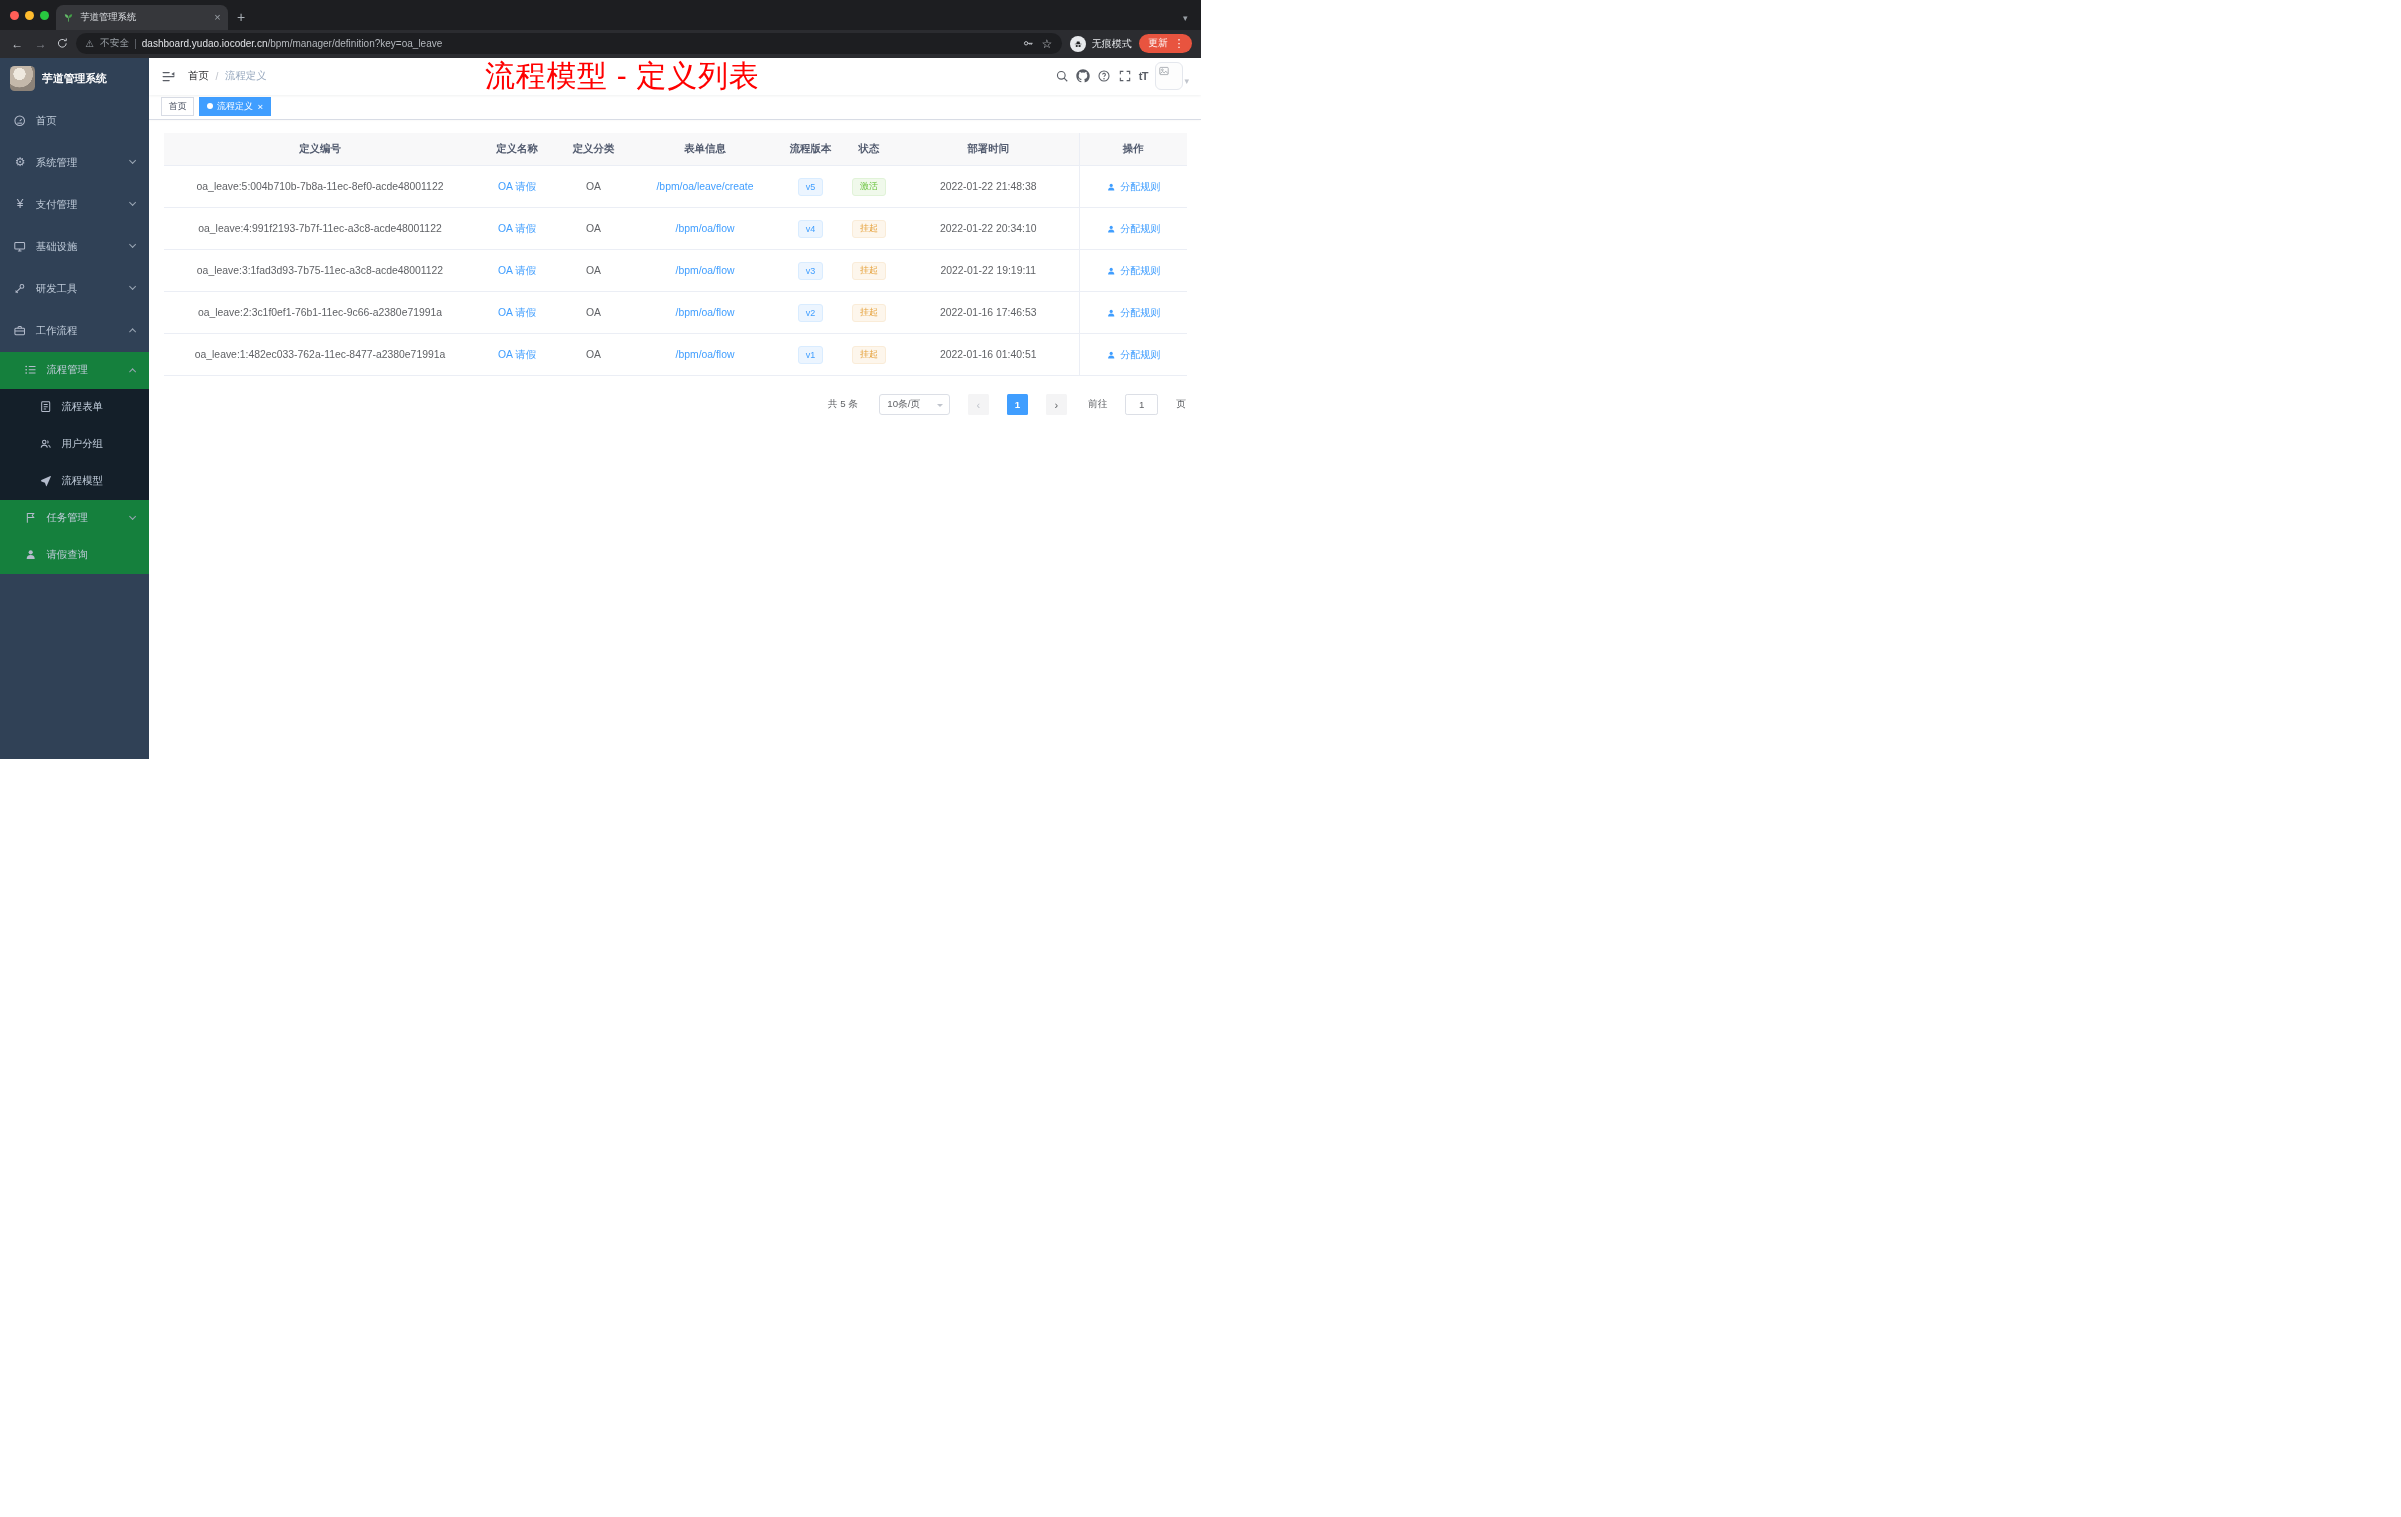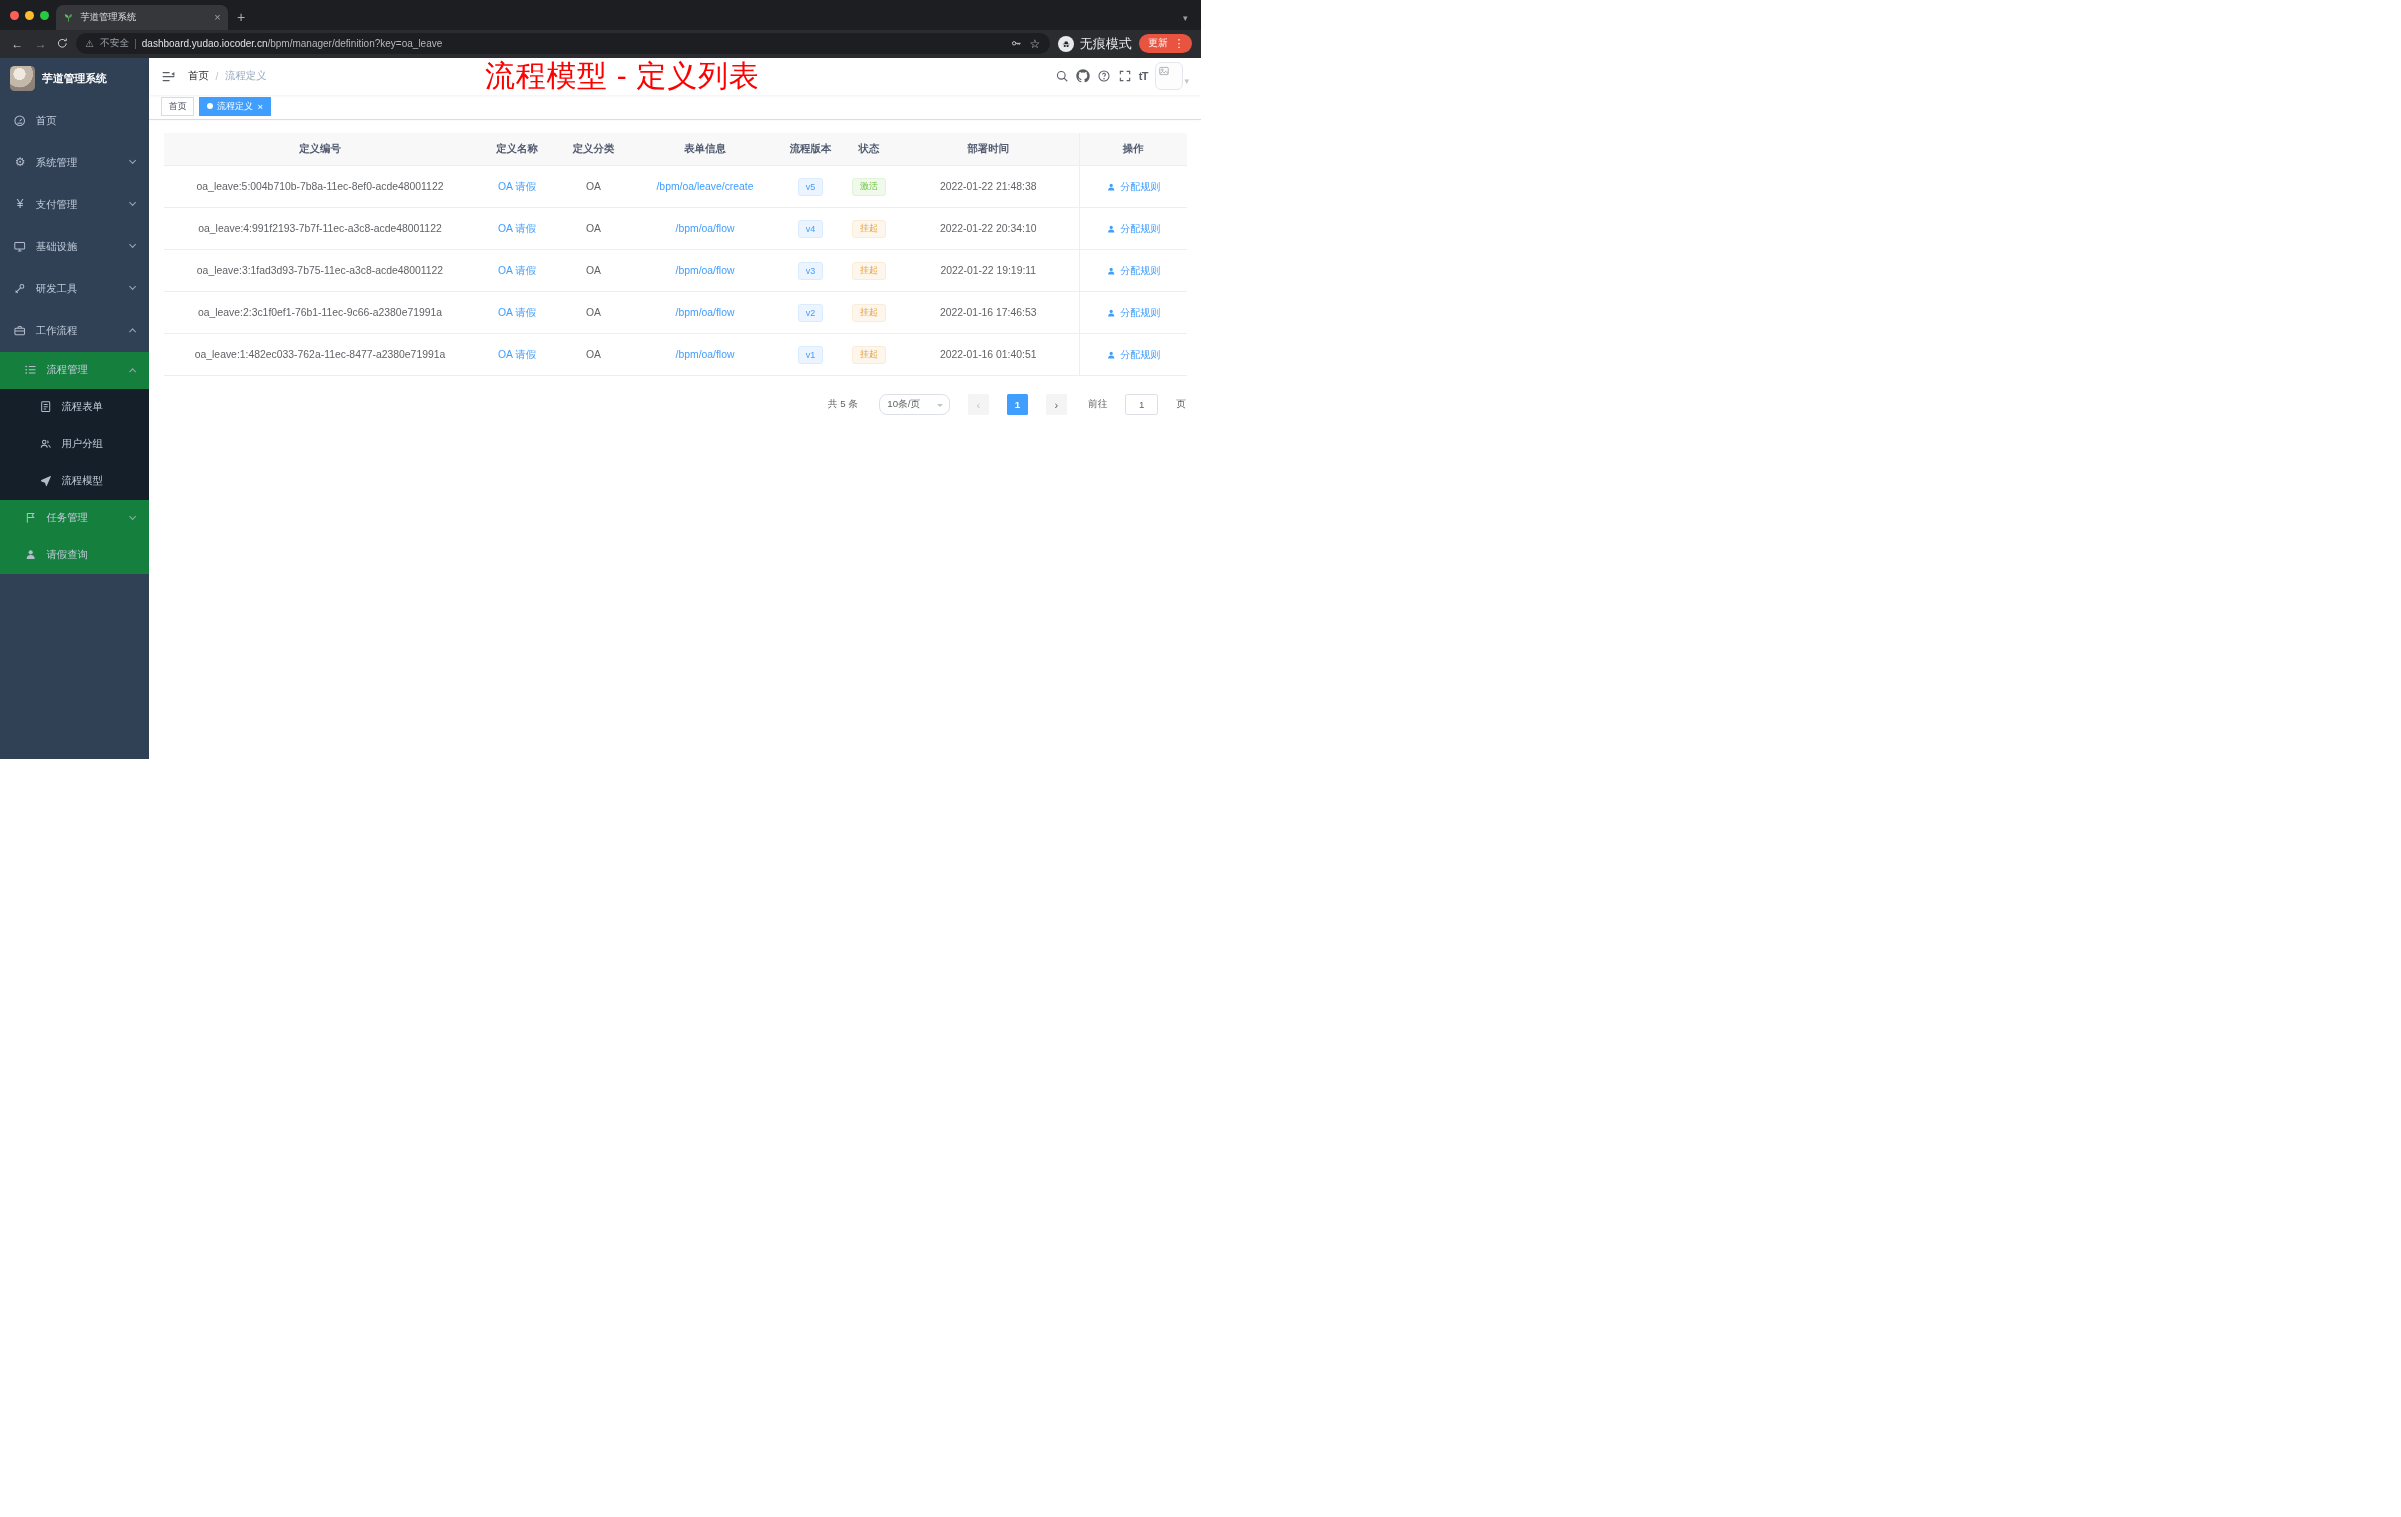--- a/index.html
+++ b/index.html
@@ -28,21 +28,21 @@
   .omnibox{ flex:1; height:21px; background:#1d1e21; border-radius:10.4px; display:flex; align-items:center;
             padding:0 9px; gap:6px; min-width:0; }
   .warn{ color:#9aa0a6; font-size:9.7px; }
   .notsecure{ color:#9aa0a6; font-size:9.7px; white-space:nowrap; }
   .vdiv{ width:0.7px; height:10.4px; background:#5a5d63; }
   .url{ font-size:10px; color:#dfe1e5; white-space:nowrap; overflow:hidden; }
   .url .path{ color:#b4b8bd; }
   .spacer{ flex:1; }
   .obx-ic{ color:#c9ccd1; width:12.6px; height:12.6px; }
   .obx-ic.star{ font-size:12px; }
-  .incog{ display:flex; align-items:center; gap:6px; color:#e8eaed; font-size:13px; white-space:nowrap; }
+  .incog{ display:flex; align-items:center; gap:6px; color:#e8eaed; font-size:10px; white-space:nowrap; }
   .incog-circle{ width:16.3px; height:16.3px; border-radius:50%; background:#e8eaed;
                  display:flex; align-items:center; justify-content:center; }
   .incog-svg{ width:10.4px; height:10.4px; }
   .update-pill{ height:19.3px; border-radius:9.7px; background:#e8543f; color:#fff; display:flex;
                 align-items:center; gap:6px; padding:0 7.4px 0 9px; font-size:9.7px; white-space:nowrap; }
   .update-pill .kebab{ font-size:11px; }
 
   
   .app{ display:flex; height:702px; }
   .sidebar{ width:149px; flex:none; background:#304156; overflow:hidden; }
@@ -106,21 +106,21 @@
   .badge.success{ background:#f0f9eb; border-color:#e1f3d8; color:#67c23a; }
   .badge.warning{ background:#fdf6ec; border-color:#faecd8; color:#e6a23c; }
   .op-link{ color:#409eff; display:inline-flex; align-items:center; gap:3.7px; font-size:10px;
             text-decoration:none; cursor:pointer; }
   .op-link .op-ic{ width:10.4px; height:10.4px; }
 
   
   .pagination{ width:1022px; display:flex; align-items:center; justify-content:flex-end; gap:18px;
                margin-top:18px; font-size:9.7px; color:#606266; }
   .pg-total{ margin-right:3px; white-space:nowrap; }
-  .pg-size{ position:relative; width:71px; height:21px; border:0.7px solid #dcdfe6; border-radius:8px;
+  .pg-size{ position:relative; width:71px; height:21px; border:0.7px solid #dcdfe6; border-radius:3px;
             display:flex; align-items:center; padding:0 18px 0 7.4px; background:#fff; cursor:pointer; white-space:nowrap;text-align:right; }
   .sel-caret{ position:absolute; right:6px; top:9px; width:0; height:0;
               border-left:3px solid transparent; border-right:3px solid transparent; border-top:3.7px solid #c0c4cc; }
   .pg-btn{ width:21px; height:21px; border:none; border-radius:1.5px; background:#f4f4f5; color:#606266;
            font-size:11px; display:flex; align-items:center; justify-content:center; font-family:inherit; cursor:pointer; }
   .pg-btn.prev{ color:#c0c4cc; }
   .pg-btn.active{ background:#409eff; color:#fff; font-weight:700; font-size:9.7px; }
   .pg-goto{ margin-left:3px; }
   .pg-input{ width:33px; height:21px; border:0.7px solid #dcdfe6; border-radius:2.2px; text-align:center;
              font-size:9.7px; color:#606266; font-family:inherit; }

